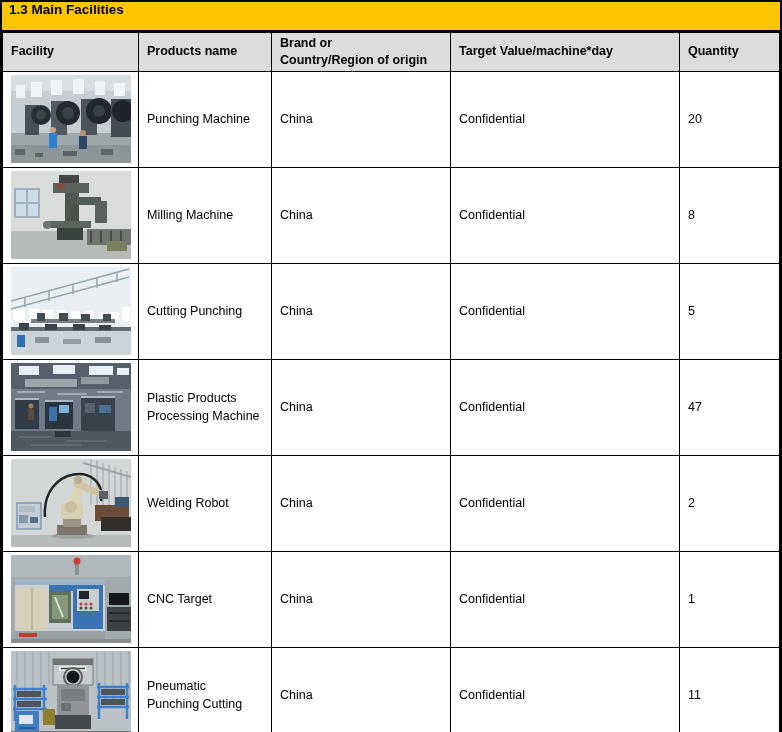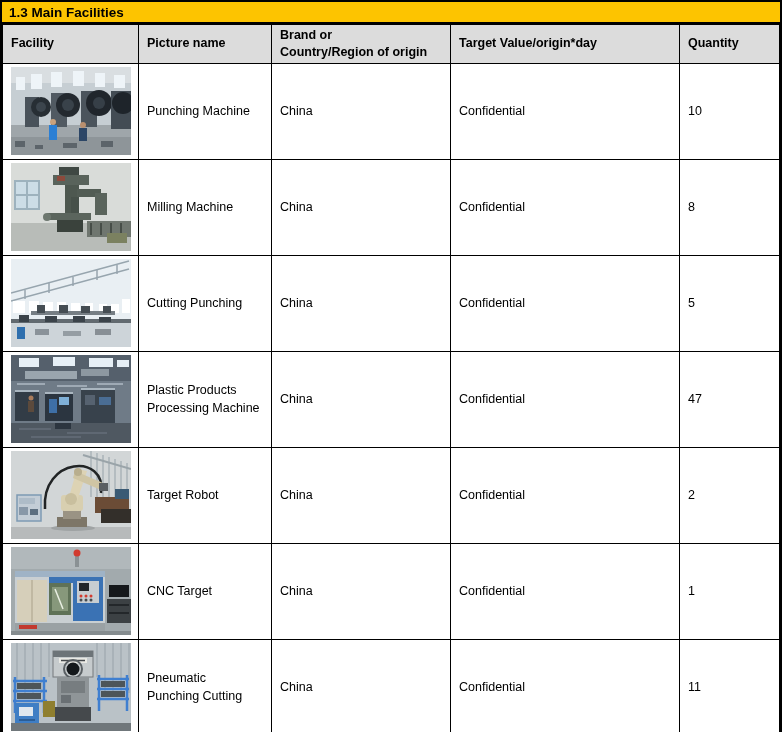--- a/index.html
+++ b/index.html
@@ -9,25 +9,24 @@
     font-family: "Liberation Sans", sans-serif;
     color: #000;
   }
   .doc {
     width: 782px; height: 732px;
     border: 2px solid #000;
     border-bottom: none;
     background: #fff;
   }
   .title-bar {
-    height: 22px;
+    height: 30px;
     background: #FDC400;
     border-bottom: 2px solid #000;
     display: flex;
-    align-items: center;
     padding-left: 7px;
     font-size: 13.5px;
     font-weight: bold;
   }
   table.facilities {
     width: 100%;
     border-collapse: collapse;
     table-layout: fixed;
   }
   table.facilities th, table.facilities td {
@@ -63,24 +62,24 @@
     <colgroup>
       <col style="width:136px">
         <col style="width:133px">
         <col style="width:179px">
         <col style="width:229px">
         <col>
     </colgroup>
     <thead>
       <tr>
         <th>Facility</th>
-        <th>Picture name</th>
+        <th>Products name</th>
         <th>Brand or
 Country/Region of origin</th>
-        <th>Target Value/origin*day</th>
+        <th>Target Value/machine*day</th>
         <th>Quantity</th>
       </tr>
     </thead>
     <tbody>
 
       <tr>
         <td class="pic">
           <svg class="photo" viewBox="0 0 120 88">
             <rect width="120" height="88" fill="#c6ced3"></rect>
             <rect width="120" height="16" fill="#d9dee1"></rect>
@@ -113,21 +112,21 @@
               <rect x="4" y="74" width="10" height="6"></rect>
                 <rect x="52" y="76" width="14" height="5"></rect>
               <rect x="90" y="74" width="12" height="6"></rect>
                 <rect x="24" y="78" width="8" height="4"></rect>
             </g>
           </svg>
         </td>
         <td class="fac">Punching Machine</td>
         <td>China</td>
         <td>Confidential</td>
-        <td>10</td>
+        <td>20</td>
       </tr>
 
       <tr>
         <td class="pic">
           <svg class="photo" viewBox="0 0 120 88">
             <rect width="120" height="88" fill="#d9dcd9"></rect>
             <rect y="60" width="120" height="28" fill="#b8bcb8"></rect>
             <rect x="4" y="18" width="24" height="28" fill="#ccdde7"></rect>
             <g stroke="#9db2be" stroke-width="2" fill="none">
               <rect x="4" y="18" width="24" height="28"></rect>
@@ -286,21 +285,21 @@
             <rect x="46" y="66" width="30" height="10" fill="#7d7668"></rect>
             <rect x="52" y="58" width="18" height="10" fill="#9a9384"></rect>
             <rect x="50" y="44" width="22" height="16" rx="3" fill="#d8cfb0"></rect>
             <polygon points="58,46 66,18 76,20 66,50" fill="#ddd3b4"></polygon>
             <polygon points="64,20 92,32 90,39 62,27" fill="#cfc5a4"></polygon>
             <rect x="88" y="32" width="9" height="8" fill="#5a5f63"></rect>
             <circle cx="60" cy="48" r="6" fill="#c9bf9e"></circle>
             <circle cx="67" cy="21" r="4" fill="#b8ae8e"></circle>
           </svg>
         </td>
-        <td class="fac">Target Robot</td>
+        <td class="fac">Welding Robot</td>
         <td>China</td>
         <td>Confidential</td>
         <td>2</td>
       </tr>
 
       <tr>
         <td class="pic">
           <svg class="photo" viewBox="0 0 120 88">
             <rect width="120" height="88" fill="#a2aaad"></rect>
             <rect width="120" height="22" fill="#b1b8bb"></rect>

